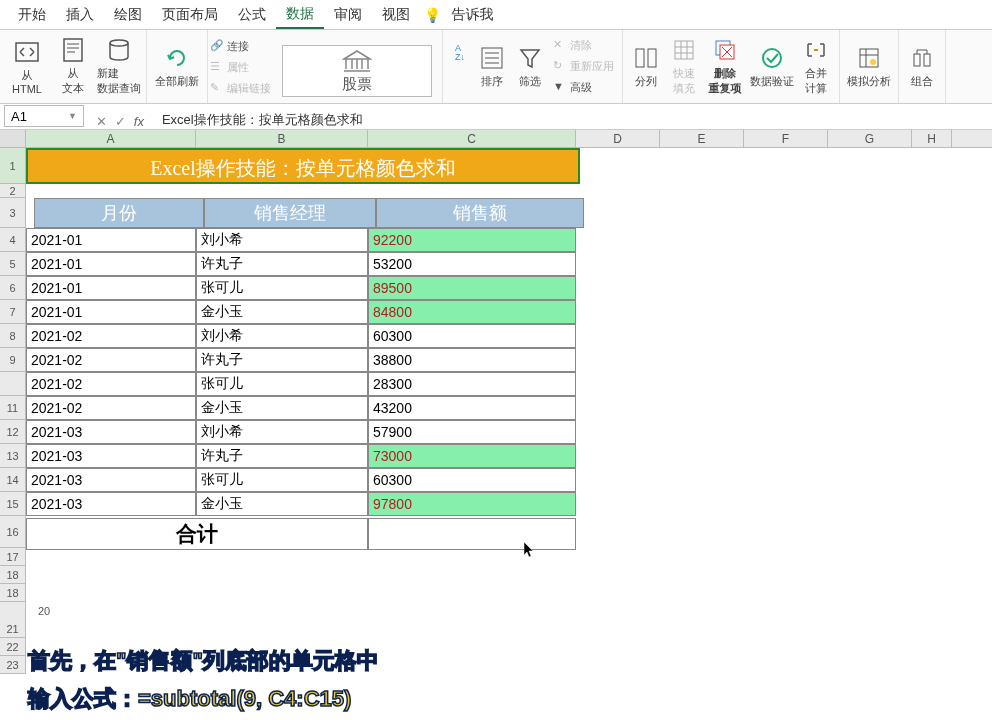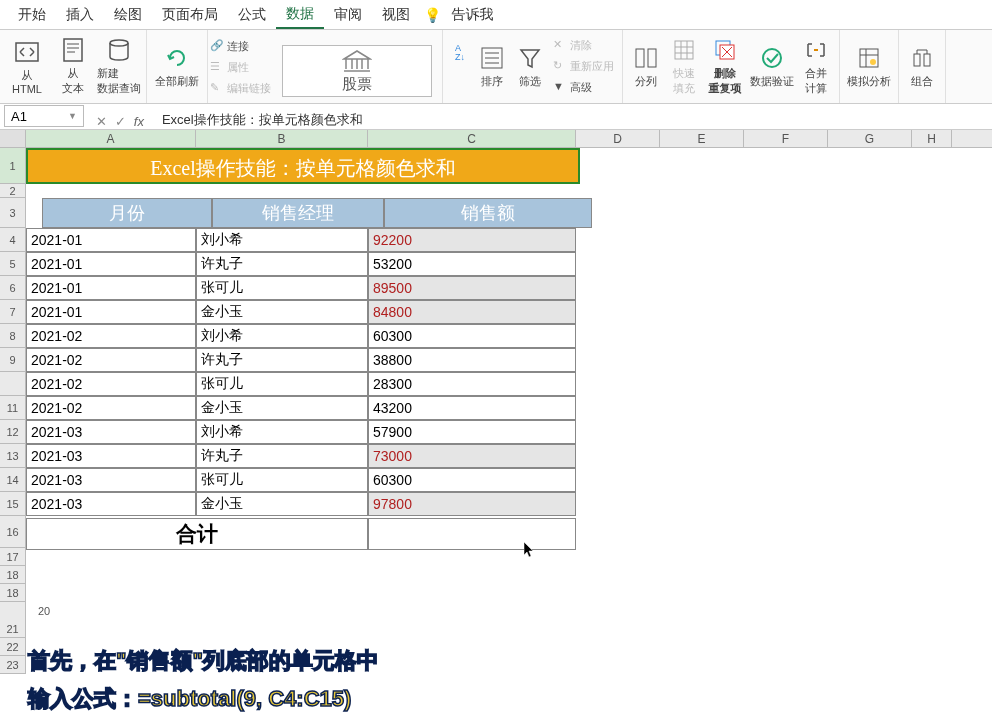--- a/index.html
+++ b/index.html
@@ -42,29 +42,29 @@
 .row-headers { width: 26px; background: #eaeaea; border-right: 1px solid #bbb; }
 .rh { border-bottom: 1px solid #bbb; text-align: center; font-size: 11px; color: #555; display: flex; align-items: center; justify-content: center; }
 .rh.sel { background: #d4e8d4; }
 
 .cells { position: relative; }
 
 
 .title-cell { position: absolute; left: 0; top: 0; width: 554px; height: 36px; background: #f0a818; color: #fff; text-align: center; font-size: 20px; line-height: 36px; border: 2px solid #2a8a2a; font-family: "SimSun", serif; }
 
 
-.thead { position: absolute; top: 50px; left: 16px; display: flex; }
+.thead { position: absolute; top: 50px; left: 8px; display: flex; }
 .th { background: #a8c4dc; color: #fff; font-size: 18px; font-weight: 500; text-align: center; border: 1px solid #888; display: flex; align-items: center; justify-content: center; height: 30px; }
 .thA { width: 170px; } .thB { width: 172px; } .thC { width: 208px; }
 
 
 .trow { position: absolute; left: 0; display: flex; }
 .td { border: 1px solid #888; font-size: 14px; padding: 2px 4px; display: flex; align-items: center; height: 24px; background: #fff; }
 .tdA { width: 170px; } .tdB { width: 172px; } .tdC { width: 208px; }
-.td.pink { background: #e5e5e5; color: #b02020; text-align: right; }
+.td.pink { background: #86efac; color: #b02020; text-align: right; }
 .td.total { font-weight: bold; font-size: 21px; justify-content: center; }
 
 
 .cursor { position: absolute; width: 12px; height: 16px; }
 
 
 .subtitle { position: absolute; left: 28px; font-size: 22px; font-weight: bold; color: #e8c838; -webkit-text-stroke: 1.5px #0a2050; font-family: "Microsoft YaHei", sans-serif; }
 .sub1 { bottom: 44px; }
 .sub2 { bottom: 6px; }
 

